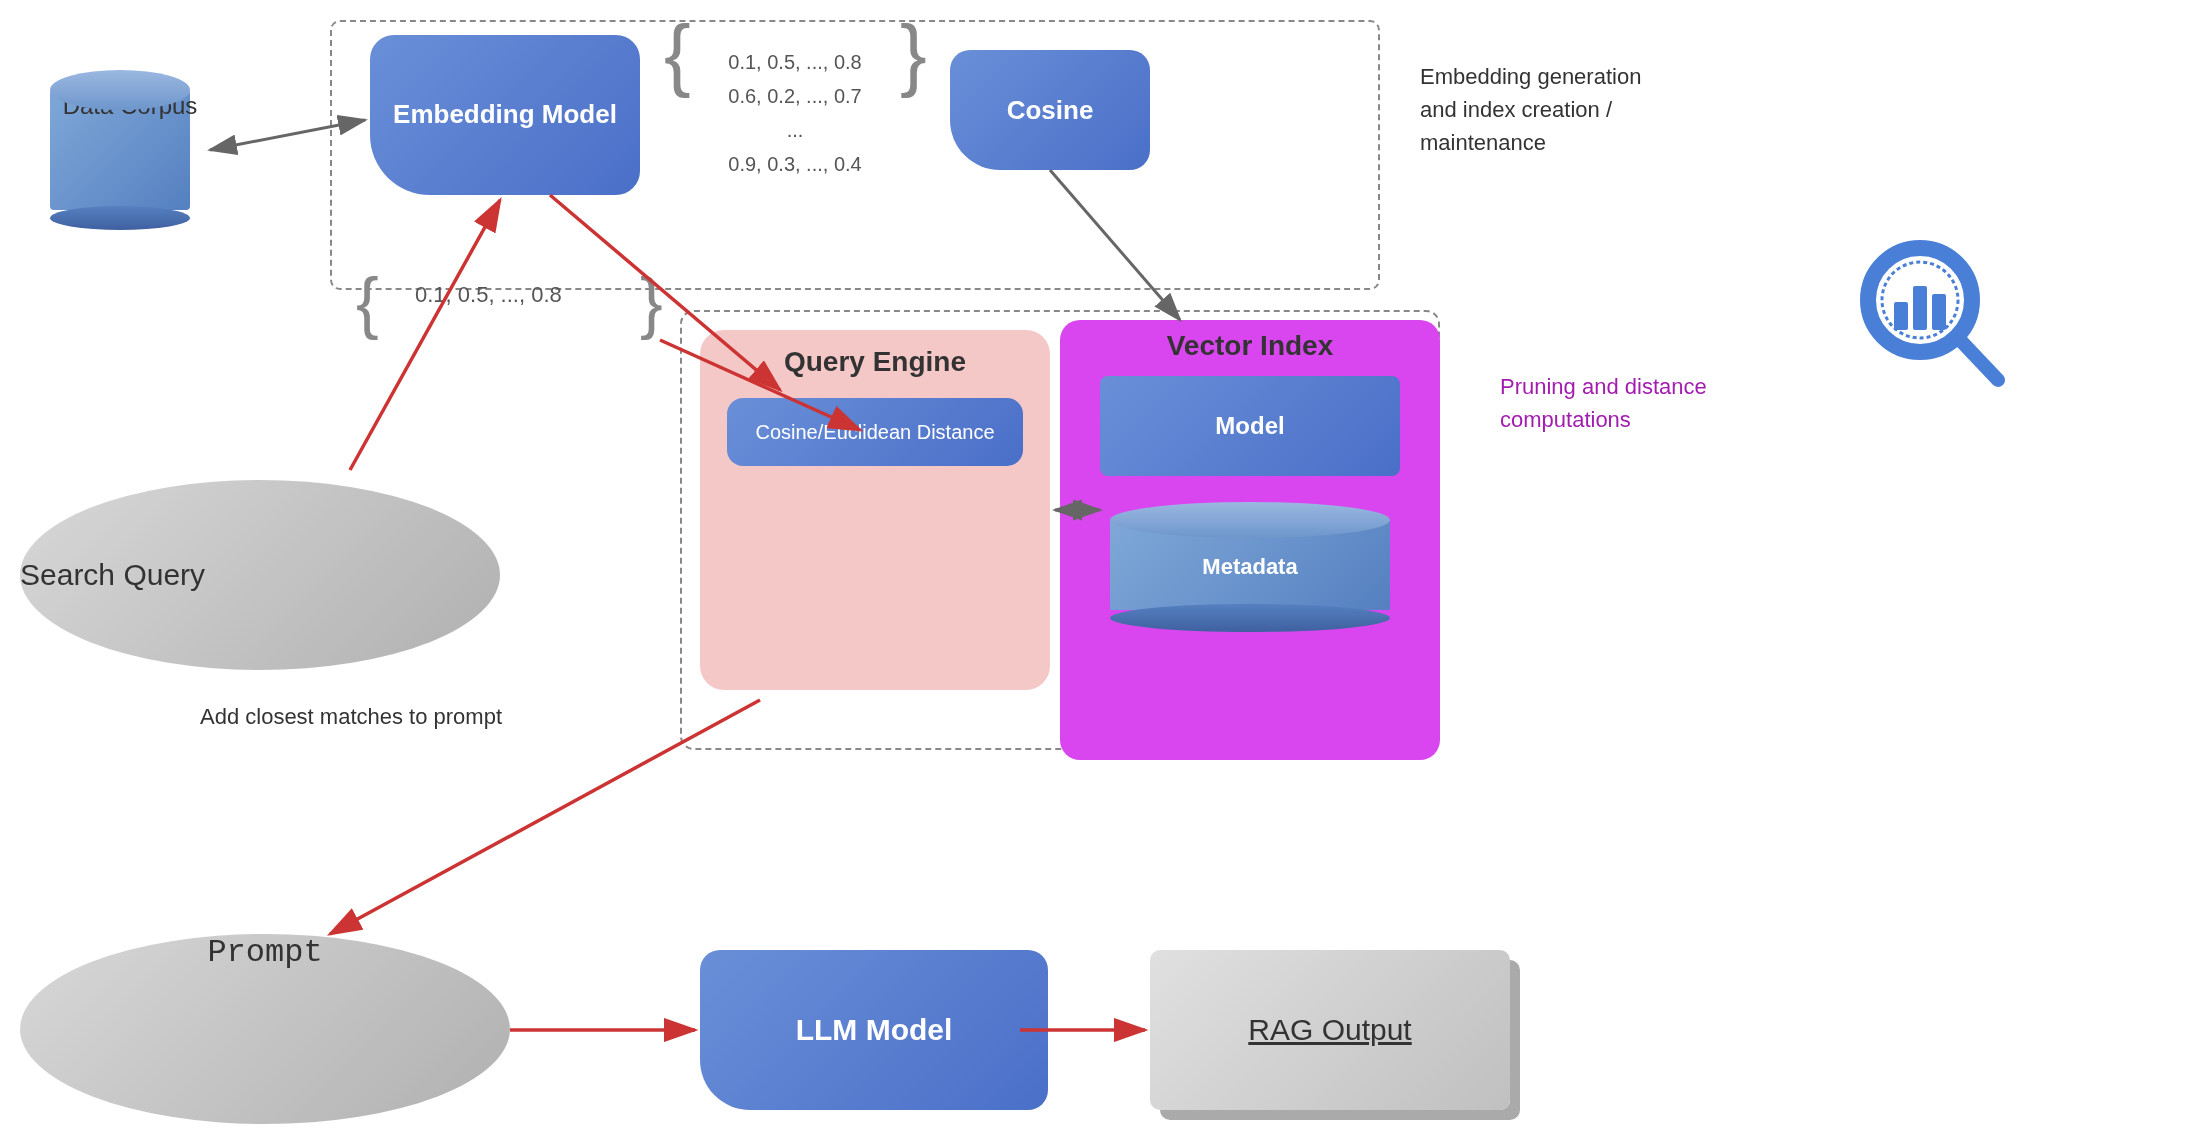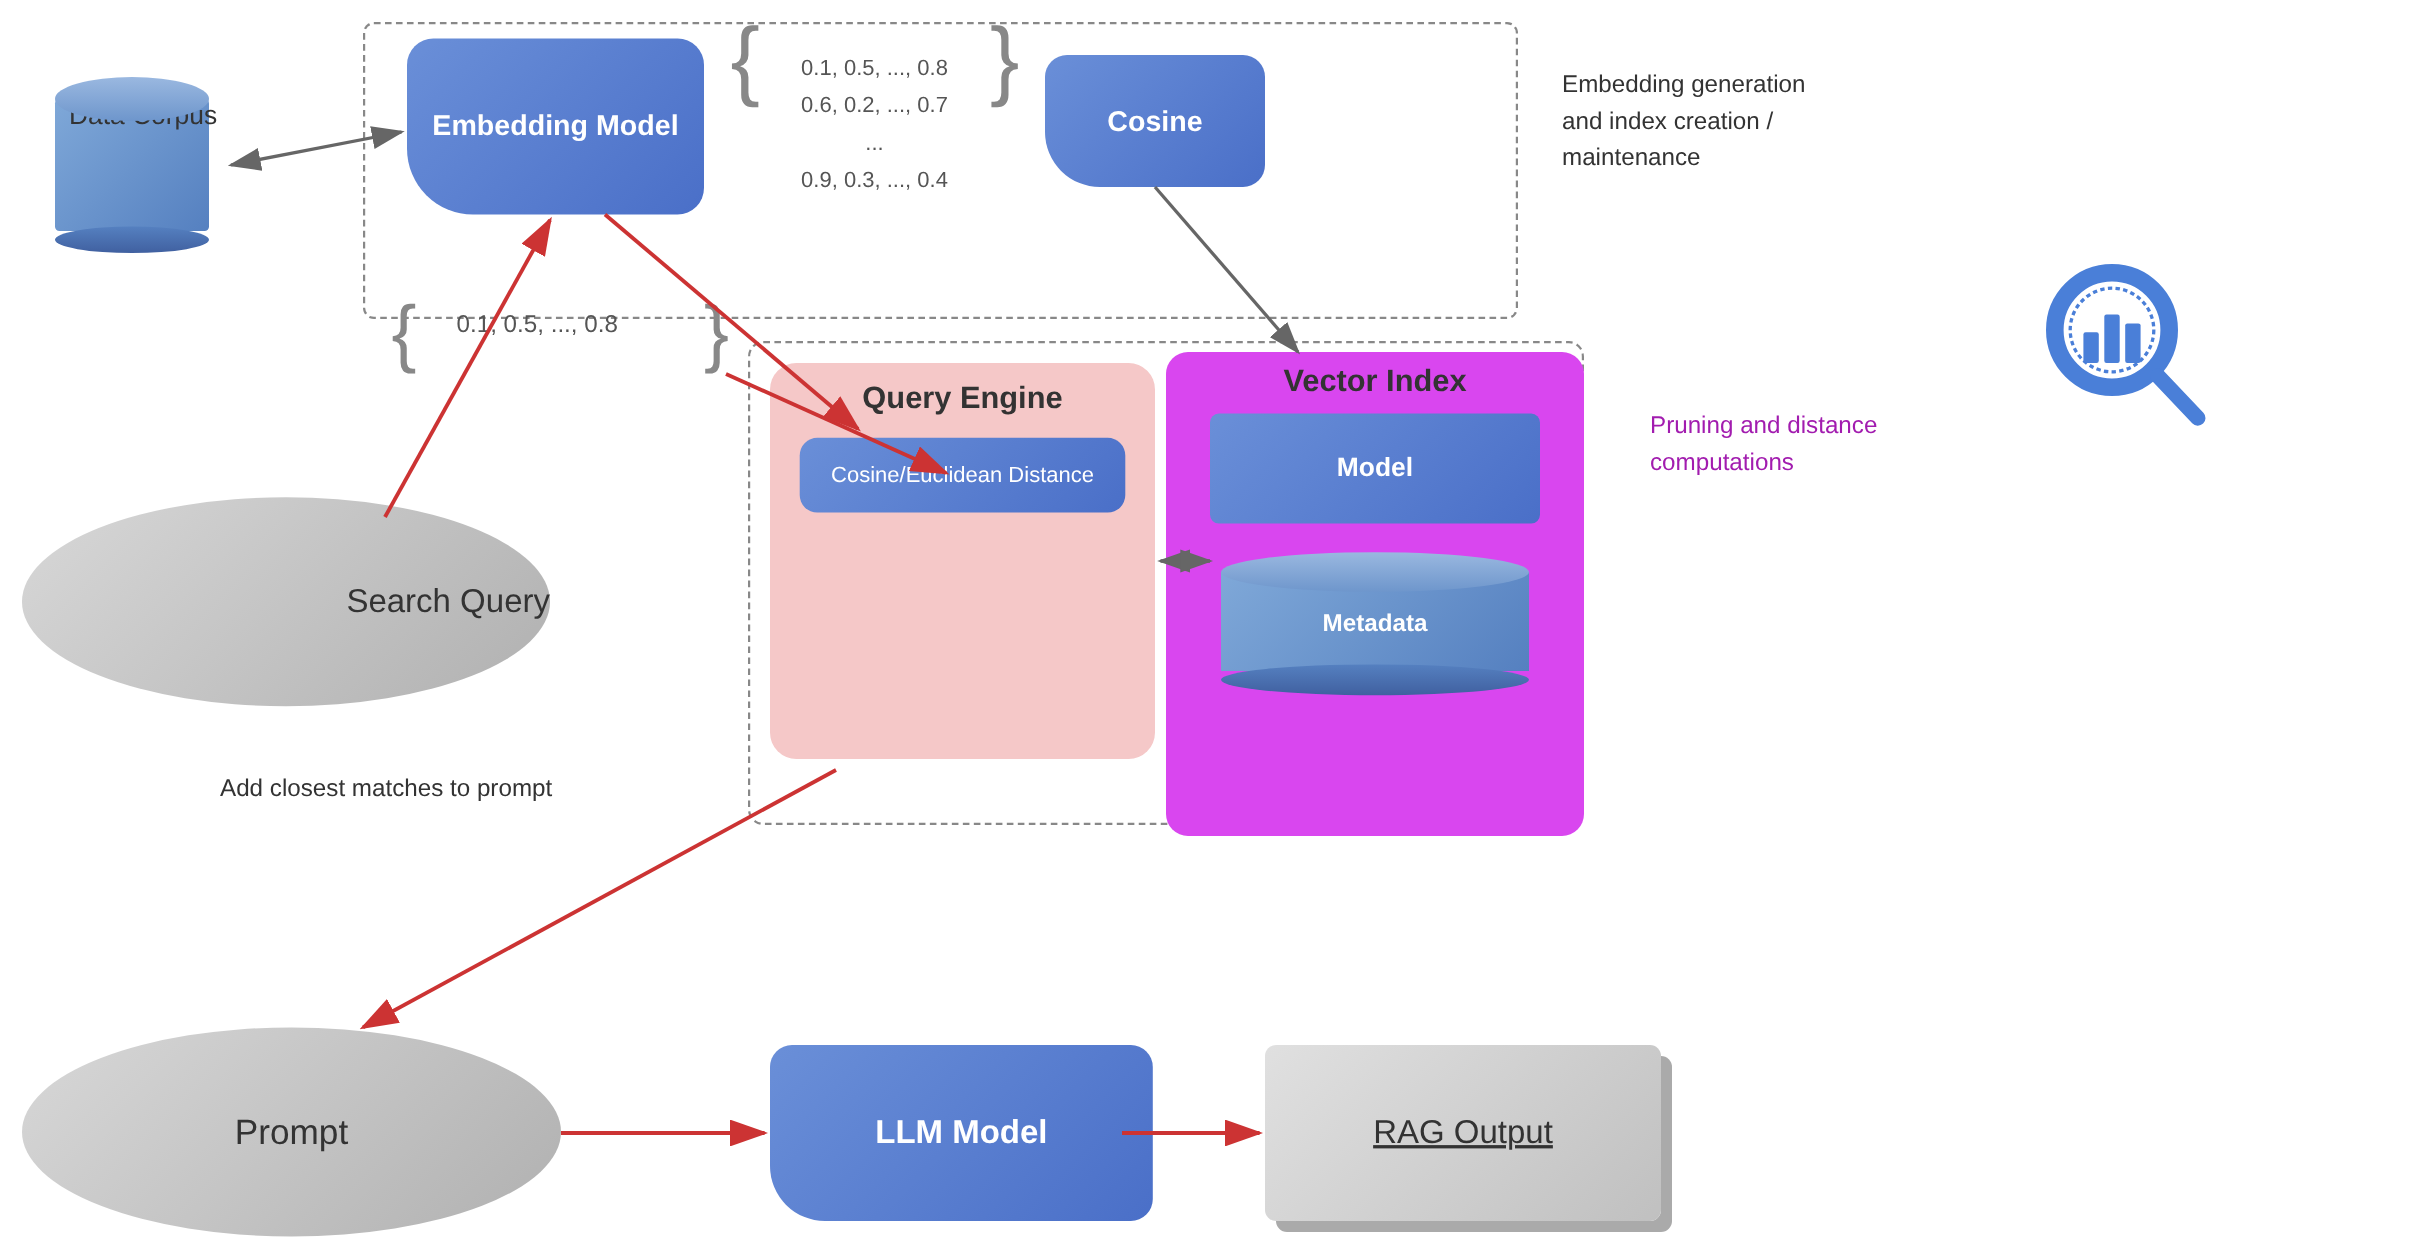--- a/index.html
+++ b/index.html
@@ -260,29 +260,29 @@
       top: 370px;
       left: 1500px;
       font-size: 22px;
       color: #a21caf;
       line-height: 1.5;
       max-width: 260px;
     }
     
     .search-query-ellipse {
       position: absolute;
-      top: 452px;
+      top: 480px;
       left: 20px;
       width: 480px;
       height: 190px;
       background: linear-gradient(135deg, #d8d8d8, #b0b0b0);
       border-radius: 50%;
       display: flex;
       align-items: center;
-      justify-content: flex-end;
+      justify-content: flex-start;
     }
     .search-query-label {
       font-size: 30px;
       font-weight: 500;
       color: #333;
     }
     
     .add-closest-text {
       position: absolute;
       top: 700px;
@@ -294,22 +294,22 @@
     
     .prompt-ellipse {
       position: absolute;
       top: 934px;
       left: 20px;
       width: 490px;
       height: 190px;
       background: linear-gradient(135deg, #d8d8d8, #b0b0b0);
       border-radius: 50%;
       display: flex;
-      align-items: center;
-      justify-content: center;
+      justify-content: center;
+      font-family: Liberation Mono, monospace;
     }
     .prompt-label {
       font-size: 32px;
       font-weight: 500;
       color: #333;
     }
     
     .llm-model-box {
       position: absolute;
       top: 950px;

